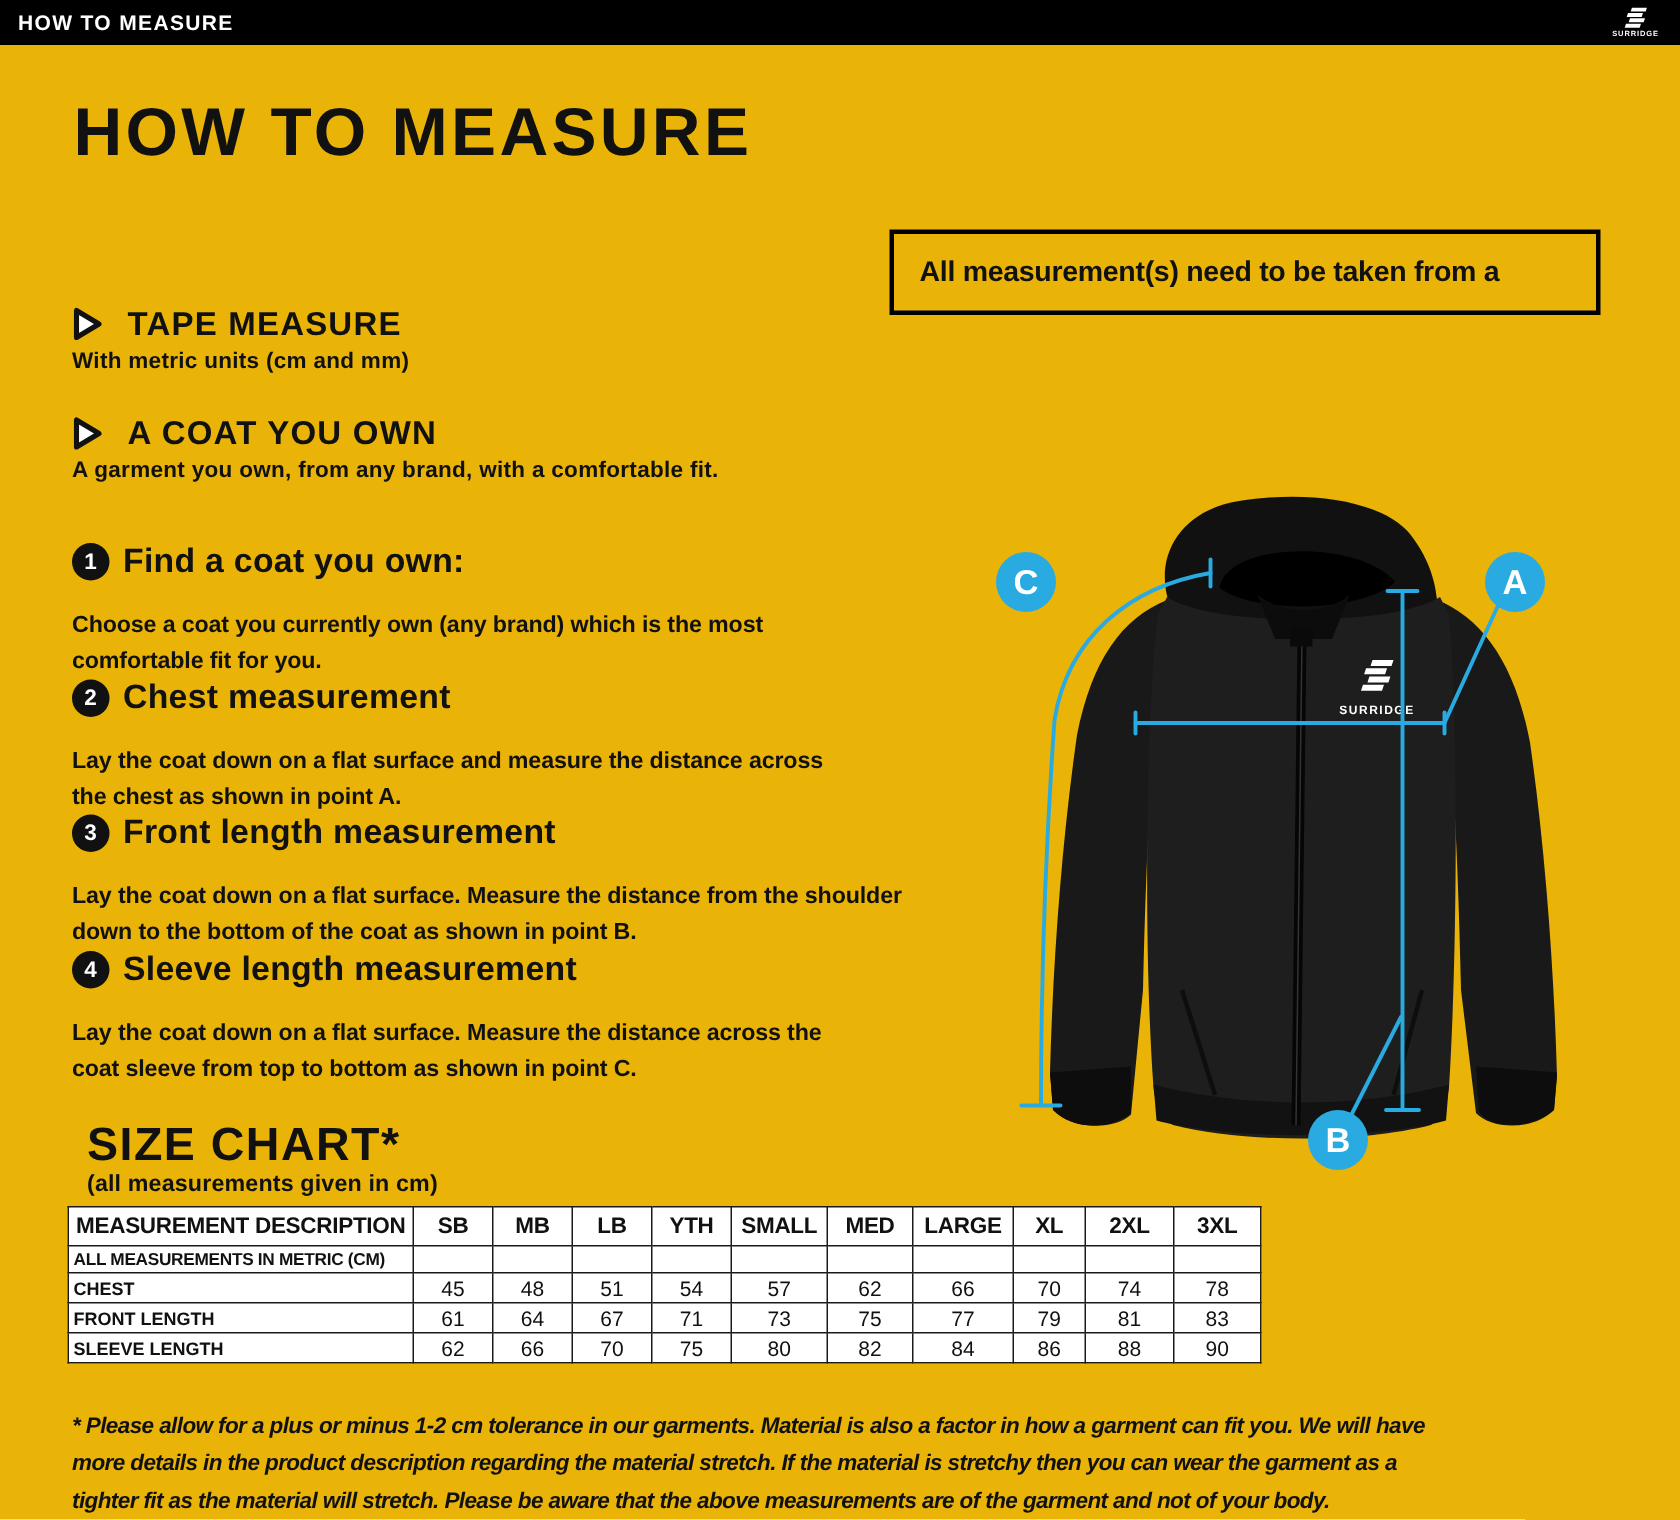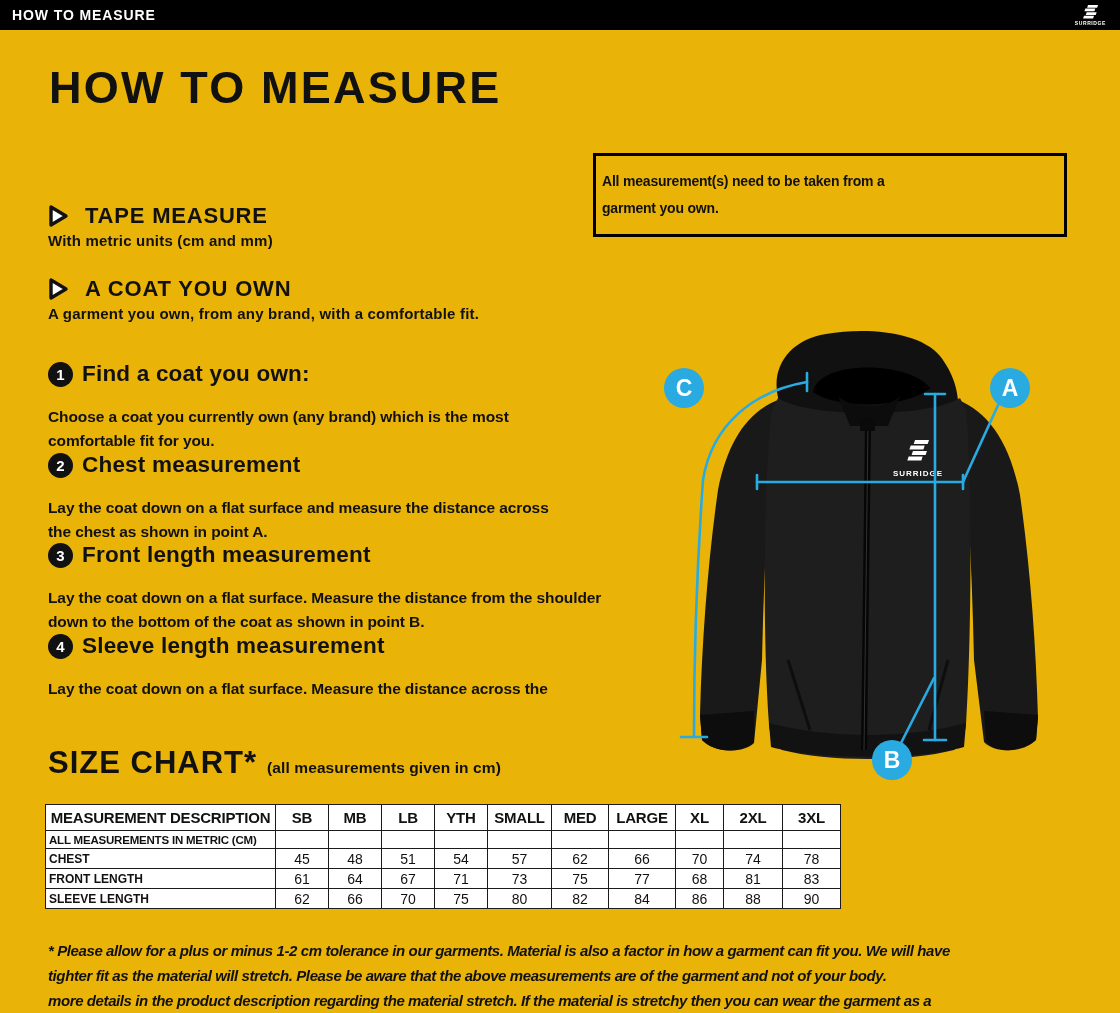--- a/index.html
+++ b/index.html
@@ -19,25 +19,25 @@
   .need-head{display:flex;align-items:center;gap:16px;font-size:22px;font-weight:800;letter-spacing:.8px;white-space:nowrap;}
   .need-desc{font-size:15px;font-weight:700;margin-top:3px;letter-spacing:.2px;white-space:nowrap;}
   
   .step{position:absolute;left:48px;}
   .step-head{display:flex;align-items:center;gap:9px;font-size:22.5px;font-weight:700;letter-spacing:.2px;white-space:nowrap;}
   .step-num{width:25px;height:25px;border-radius:50%;background:#111;color:#fff;font-size:15px;font-weight:700;
             display:flex;align-items:center;justify-content:center;flex:0 0 25px;}
   .step-desc{margin-top:18px;font-size:15.5px;font-weight:700;line-height:24px;letter-spacing:-.1px;white-space:nowrap;}
   
   .note-box{position:absolute;left:593px;top:153px;width:474px;box-sizing:border-box;border:3px solid #000;
-            padding:12px 6px;font-size:14px;font-weight:700;line-height:27px;letter-spacing:-.2px;}
+            padding:12px 17px;font-size:19px;font-weight:700;line-height:27px;letter-spacing:-.2px;}
   
   .figure{position:absolute;left:628px;top:330px;width:484px;height:482px;}
   
-  .sc-head{position:absolute;left:48px;top:745px;display:flex;align-items:baseline;white-space:nowrap;}
+  .sc-head{position:absolute;left:48px;top:745px;display:flex;align-items:baseline;white-space:nowrap;flex-direction:column;}
   .sc-title{font-size:31px;font-weight:800;letter-spacing:1px;}
   .sc-sub{font-size:15.5px;font-weight:700;margin-left:10px;letter-spacing:.1px;}
   table.sizes{position:absolute;left:45px;top:804px;border-collapse:collapse;table-layout:fixed;background:#fff;}
   table.sizes th,table.sizes td{border:1.6px solid #1a1a1a;padding:0;text-align:center;overflow:hidden;}
   table.sizes thead th{font-size:15px;font-weight:700;height:25px;letter-spacing:-.2px;}
   tr.metric td{height:17px;}
   tr.metric td.rowlabel{font-size:11.5px;font-weight:700;text-align:left;padding-left:3px;letter-spacing:-.2px;margin-left:40px;}
   tr.data td{height:19px;font-size:14px;font-weight:400;}
   tr.data td.rowlabel{font-size:12px;font-weight:600;text-align:left;padding-left:3px;letter-spacing:0;}
   
@@ -119,26 +119,26 @@
     </div>
   </div>
 
   <div class="step" style="top:633px;">
     <div class="step-head">
       <span class="step-num">4</span>
       <span>Sleeve length measurement</span>
     </div>
     <div class="step-desc">
       <div>Lay the coat down on a flat surface. Measure the distance across the</div>
+      <div>coat sleeve from top to bottom as shown in point C.</div>
     </div>
   </div>
 
   <div class="note-box">
     <div>All measurement(s) need to be taken from a</div>
-    <div>garment you own.</div>
   </div>
 
   <div class="figure">
     <svg width="484" height="482" viewBox="0 0 484 482">
 
       <path d="M152,74 C140,40 160,10 198,4 C240,-3 292,2 312,26 C326,44 329,60 330,70 C300,92 180,95 152,74 Z" fill="#111"></path>
       <path d="M185,62 C190,30 280,30 302,58 C280,78 210,80 185,62 Z" fill="#000"></path>
 
       <path d="M150,70 C120,82 100,110 90,160 C80,230 74,310 72,385 L74,410 C88,424 116,423 126,413 L134,330 C136,240 140,150 150,70 Z" fill="#191919"></path>
       <path d="M330,70 C360,82 382,112 392,165 C402,235 408,315 410,388 L408,410 C394,424 366,423 356,412 L346,330 C344,240 340,150 330,70 Z" fill="#191919"></path>
@@ -255,21 +255,21 @@
       </tr>
       <tr class="data">
         <td class="rowlabel">FRONT LENGTH</td>
         <td>61</td>
         <td>64</td>
         <td>67</td>
         <td>71</td>
         <td>73</td>
         <td>75</td>
         <td>77</td>
-        <td>68</td>
+        <td>79</td>
         <td>81</td>
         <td>83</td>
       </tr>
       <tr class="data">
         <td class="rowlabel">SLEEVE LENGTH</td>
         <td>62</td>
         <td>66</td>
         <td>70</td>
         <td>75</td>
         <td>80</td>
@@ -277,17 +277,17 @@
         <td>84</td>
         <td>86</td>
         <td>88</td>
         <td>90</td>
       </tr>
     </tbody>
   </table>
 
   <div class="footnote">
     <div>* Please allow for a plus or minus 1-2 cm tolerance in our garments. Material is also a factor in how a garment can fit you. We will have</div>
+    <div>more details in the product description regarding the material stretch.  If the material is stretchy then you can wear the garment as a</div>
     <div>tighter fit as the material will stretch.  Please be aware that the above measurements are of the garment and not of your body.</div>
-    <div>more details in the product description regarding the material stretch.  If the material is stretchy then you can wear the garment as a</div>
   </div>
 
 </div>
 
 </body></html>

